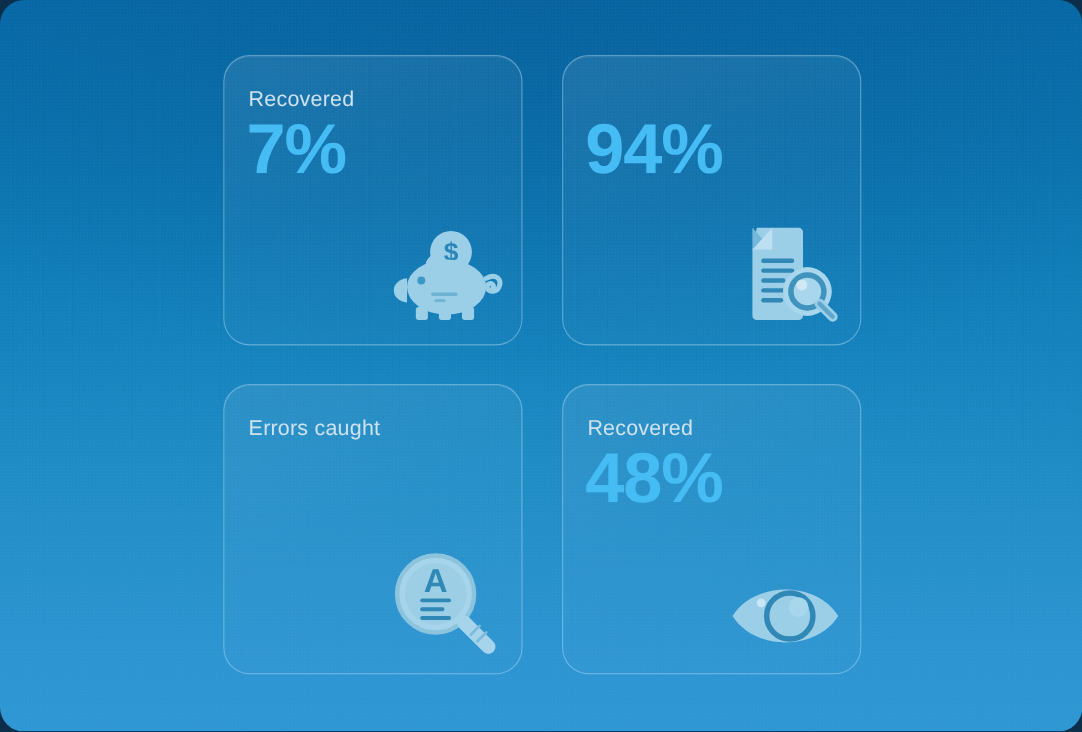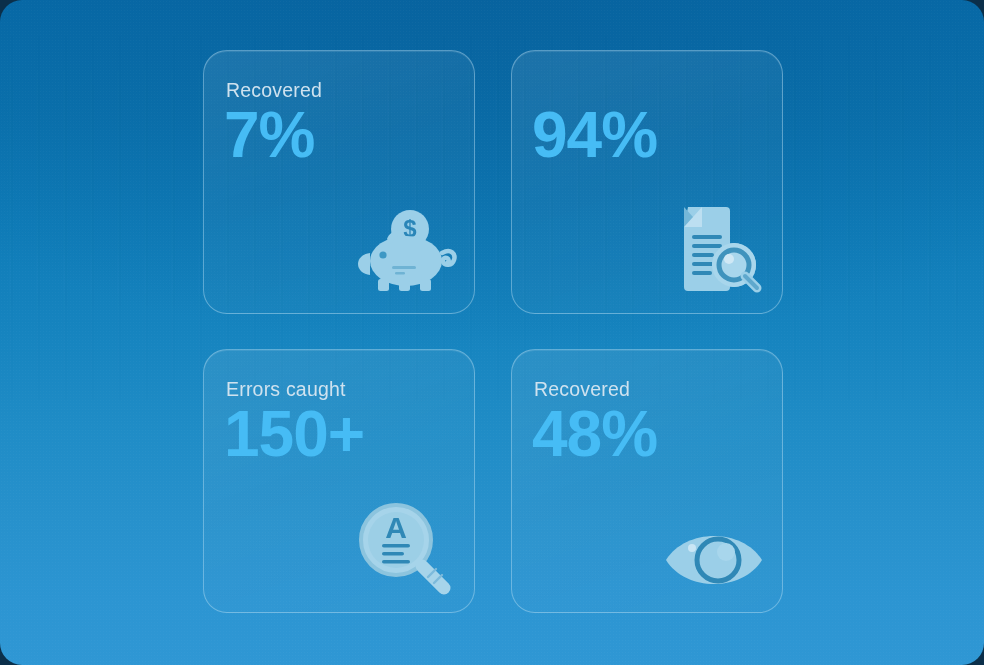--- a/index.html
+++ b/index.html
@@ -188,21 +188,20 @@
           <circle cx="68" cy="66" r="15" fill="none" stroke="#3f93bd" stroke-width="5"></circle>
           <circle cx="63" cy="60" r="5" fill="#cfe8f5"></circle>
           <path d="M79 77 l12 12" stroke="#9bcfe8" stroke-width="9" stroke-linecap="round"></path>
           <path d="M79 77 l12 12" stroke="#5fa8cd" stroke-width="4" stroke-linecap="round"></path>
         </svg>
       </div>
     </div>
 
     <div class="card">
       <div class="card-label">Errors caught</div>
-      <div class="card-value">150+</div>
       <div class="card-icon">
         <svg width="104" height="100" viewBox="0 0 104 100" aria-hidden="true">
 
           <circle cx="42" cy="42" r="35" fill="#a6d4ea"></circle>
           <circle cx="42" cy="42" r="35" fill="none" stroke="#8cc4de" stroke-width="4"></circle>
           <circle cx="42" cy="42" r="28" fill="#9ccfe6"></circle>
 
           <text x="42" y="40" text-anchor="middle" font-family="Liberation Sans, sans-serif" font-size="30" font-weight="700" fill="#2f88b6">A</text>
 
           <rect x="28" y="46" width="28" height="3.6" rx="1.8" fill="#2f88b6"></rect>

